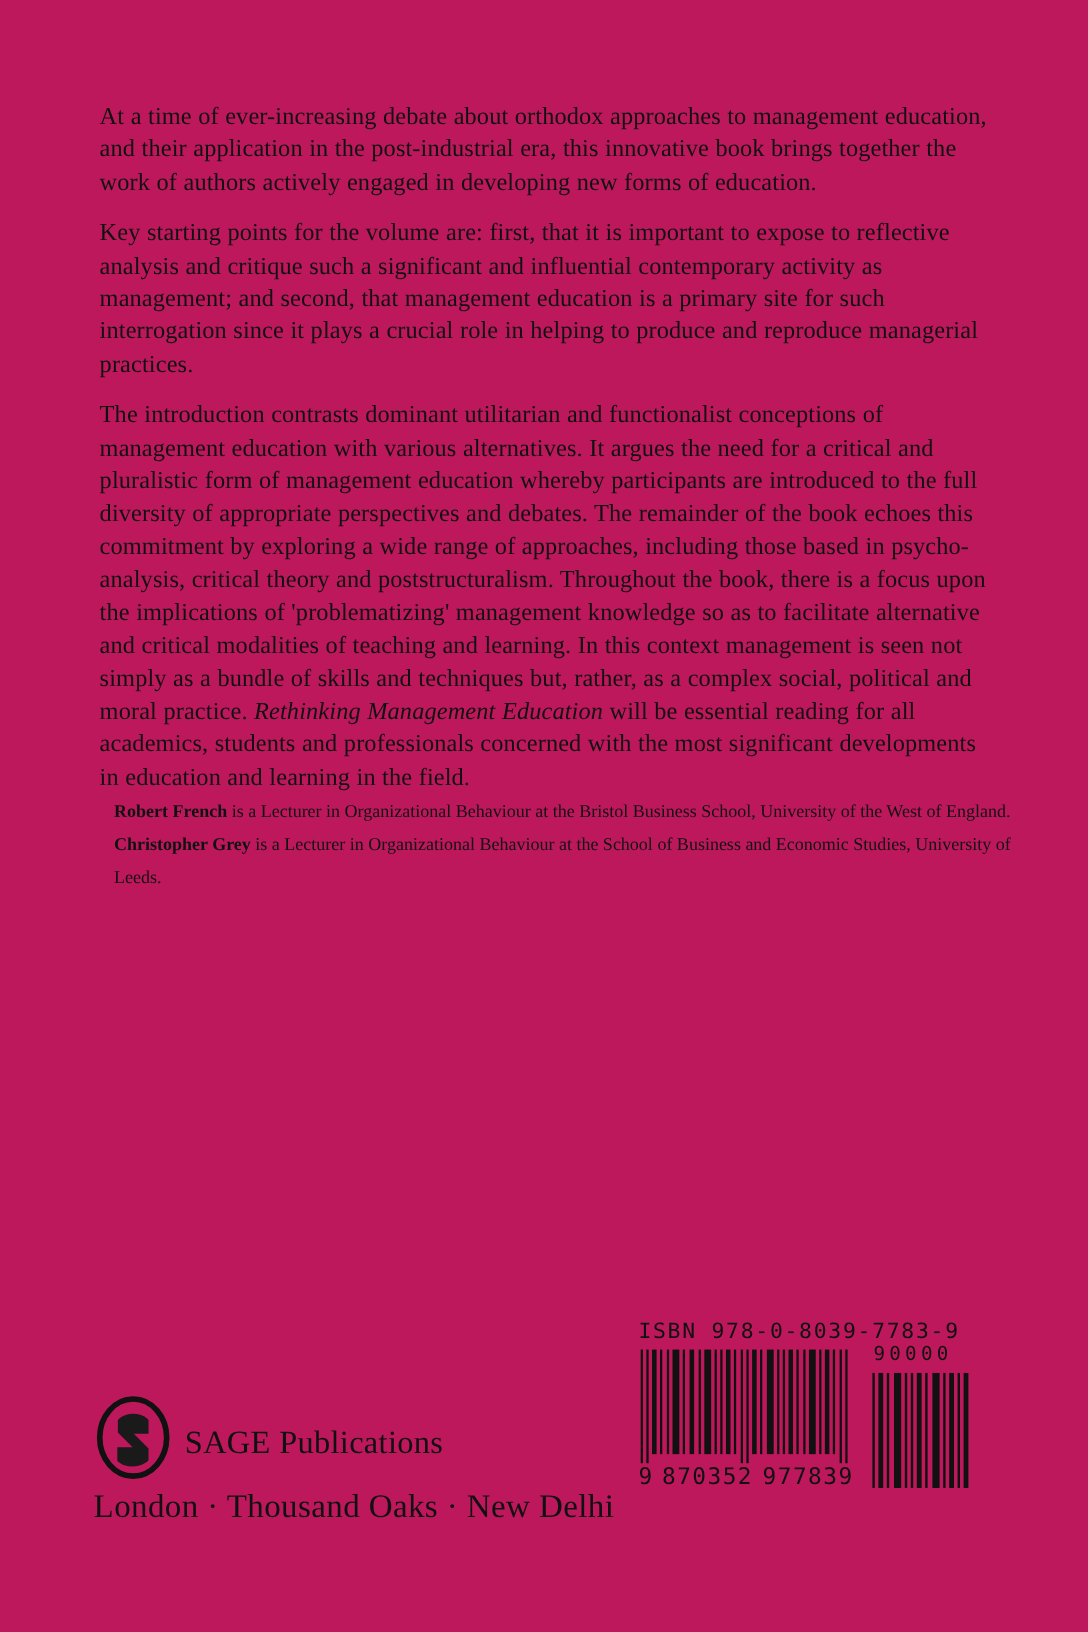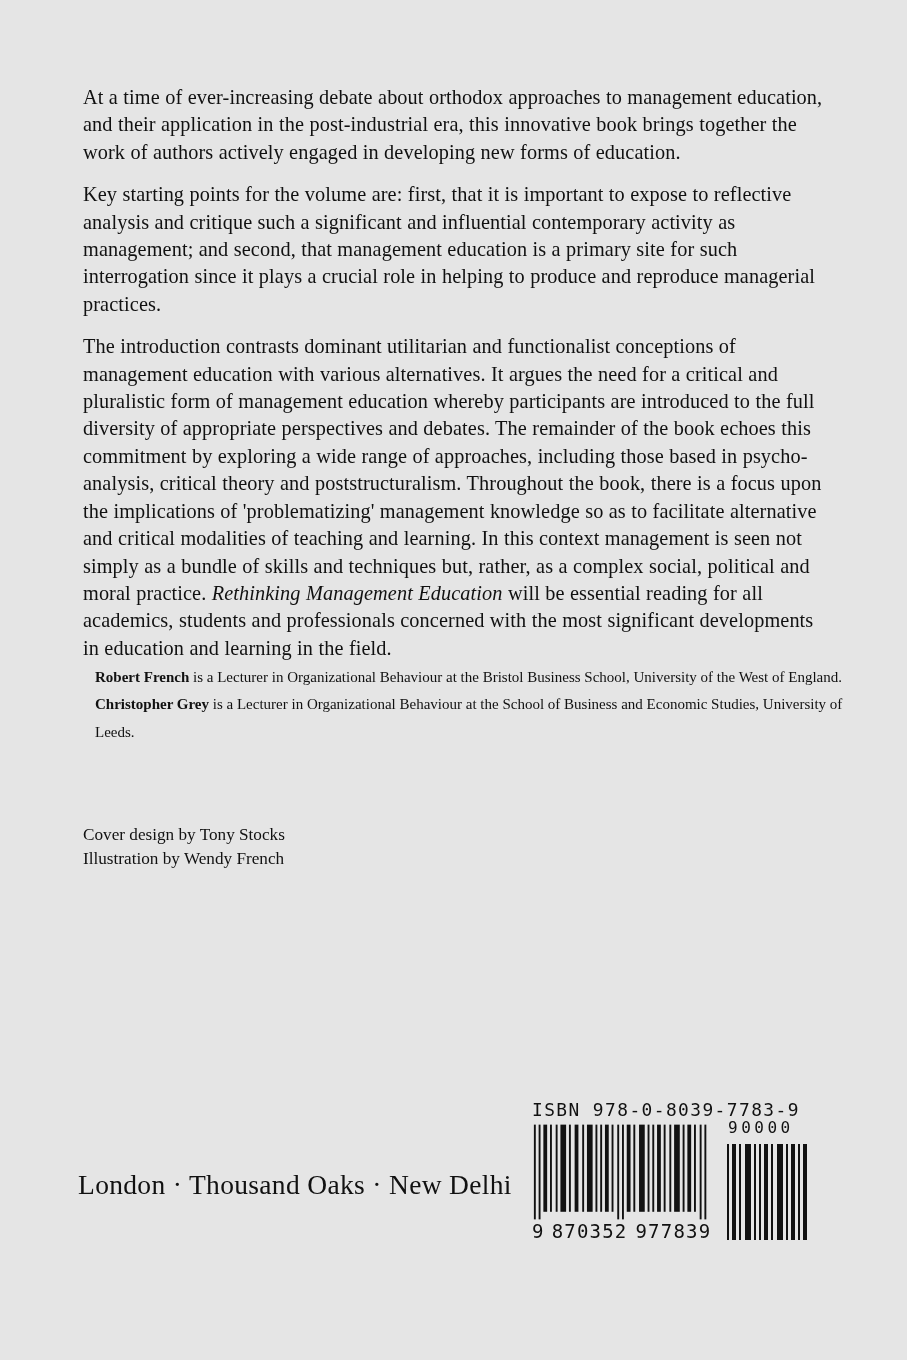--- a/index.html
+++ b/index.html
@@ -14,21 +14,21 @@
     position: relative;
     overflow: hidden;
     font-family: "Liberation Serif", "DejaVu Serif", serif;
     color: #111111;
     -webkit-font-smoothing: antialiased;
   }
 
   .page {
     position: absolute;
     inset: 0;
-    background: #e5e5e5;
+    background: #be185d;
   }
 
   
   .blurb {
     position: absolute;
     left: 83px;
     top: 84px;
     width: 745px;
   }
   .para {
@@ -162,26 +162,34 @@
 
     <p class="para">At a time of ever-increasing debate about orthodox  approaches to management education, and their application in the post-industrial era, this innovative book brings together the work of authors actively engaged in developing new forms of education.</p>
 
     <p class="para">Key starting points for the volume are: first, that it is important to expose to reflective analysis and critique such a significant and influential contemporary activity as management; and second, that management education is a primary site for such interrogation since it plays a crucial role in helping to produce and reproduce managerial practices.</p>
 
     <p class="para tight"><span>The introduction contrasts dominant utilitarian and functionalist conceptions of management education with various alternatives. It argues the need for a critical and pluralistic form of management education whereby participants are introduced to the full diversity of appropriate perspectives and debates. The remainder of the book echoes this commitment by exploring a wide range of approaches, including those based in psycho-analysis, critical theory and poststructuralism. Throughout the book, there is a focus upon the implications of 'problematizing' management knowledge so as to facilitate alternative and critical modalities of teaching and learning. In this context management is seen not simply as a bundle of skills and techniques but, rather, as a complex social, political and moral practice. </span><em>Rethinking Management Education</em><span> will be essential reading for all academics, students and professionals concerned with the most significant developments in education and learning in the field.</span></p>
   </div>
 
   <p class="bio"><b>Robert French</b><span> is a Lecturer in Organizational Behaviour at the Bristol Business School, University of the West of England. </span><b>Christopher Grey</b><span> is a Lecturer in Organizational Behaviour at the School of Business and Economic Studies, University of Leeds.</span></p>
 
-  <div class="credits">
-    <div>Cover design by Tony Stocks</div>
-    <div>Illustration by Wendy French</div>
-  </div>
 
   <div class="publisher">
+    <div class="pub-row">
+      <svg class="sage-logo" viewBox="0 0 66 74">
+        <ellipse cx="33" cy="37" rx="29.5" ry="34" fill="none" stroke="#111111" stroke-width="5"></ellipse>
+        <path d="M46.5 21.5 L46.5 33.5 L33.5 33.5 L46.5 46.5 L46.5 57
+                 C46.5 57 42 62.5 32 62.5
+                 C23 62.5 19 57.5 19 57.5
+                 L19 45.5 L32.5 45.5 L19.5 32.5
+                 L19.5 21.5 C19.5 21.5 24 16 33 16
+                 C42.5 16 46.5 21.5 46.5 21.5 Z" fill="#1a1a1a"></path>
+      </svg>
+      <div class="pub-name">SAGE Publications</div>
+    </div>
     <div class="pub-cities">London · Thousand Oaks · New Delhi</div>
   </div>
 
   <div class="barcode-block">
 
     <div class="isbn-line">ISBN 978-0-8039-7783-9</div>
 
     <div class="bc-main-wrap">
 
       <div class="bc-ean">

